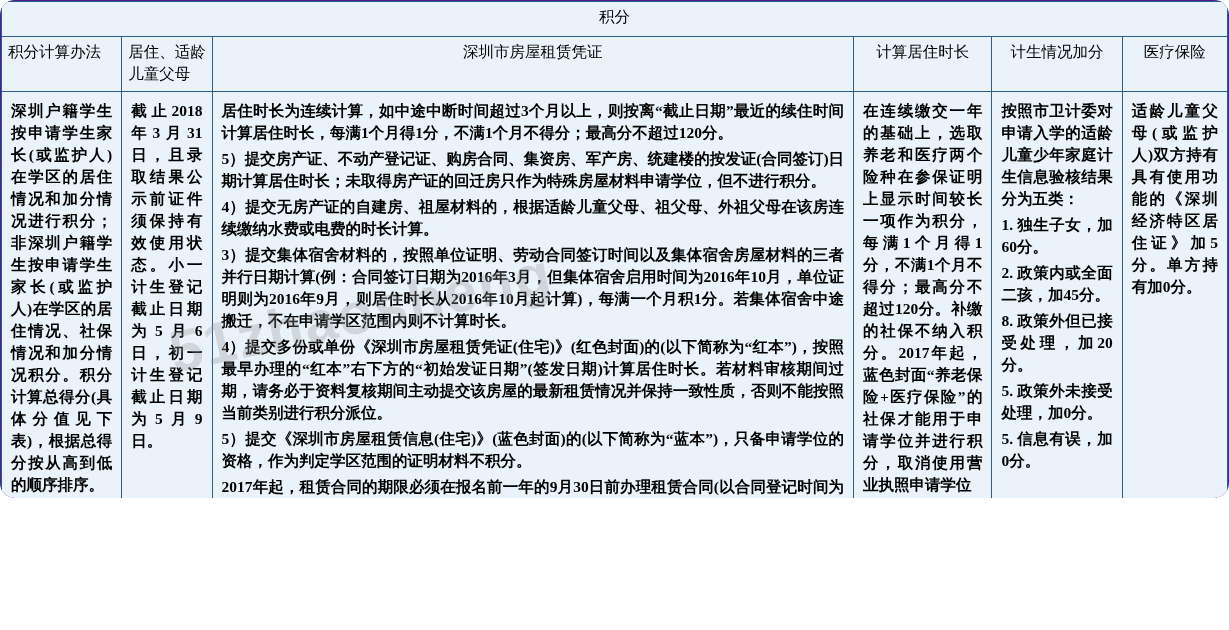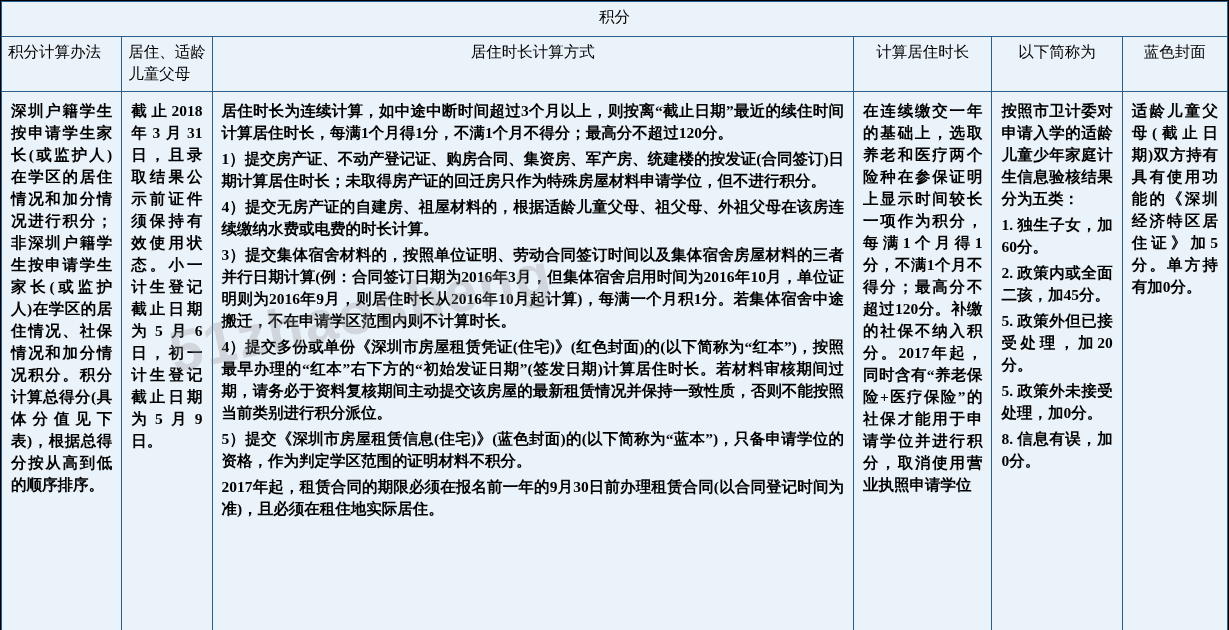--- a/index.html
+++ b/index.html
@@ -5,24 +5,25 @@
   html, body {
     margin: 0;
     padding: 0;
     background: #ffffff;
   }
   body {
     font-family: "Liberation Serif", "DejaVu Serif", serif;
   }
   .page {
     width: 1229px;
-    height: 630px;
+    height: 498px;
     position: relative;
     overflow: hidden;
-    background: #000000;
+    background: #4c1d95;
+    border-radius: 15px;
   }
   table.score-table {
     border-collapse: collapse;
     width: 1227px;
     table-layout: fixed;
     margin: 1px 0 0 1px;
   }
   table.score-table td {
     border: 1px solid #2b5f8a;
     vertical-align: top;
@@ -95,52 +96,52 @@
       <col class="col5">
       <col class="col6">
     </colgroup>
     <tbody>
       <tr>
         <td class="title-cell" colspan="6">积分</td>
       </tr>
       <tr>
         <td class="head-cell left-head">积分计算办法</td>
         <td class="head-cell left-head">居住、适龄儿童父母</td>
-        <td class="head-cell">居住时长计算方式</td>
+        <td class="head-cell">深圳市房屋租赁凭证</td>
         <td class="head-cell">计算居住时长</td>
-        <td class="head-cell">以下简称为</td>
-        <td class="head-cell">蓝色封面</td>
+        <td class="head-cell">计生情况加分</td>
+        <td class="head-cell">医疗保险</td>
       </tr>
       <tr>
         <td class="body-cell">
           <p>深圳户籍学生按申请学生家长(或监护人)在学区的居住情况和加分情况进行积分；非深圳户籍学生按申请学生家长(或监护人)在学区的居住情况、社保情况和加分情况积分。积分计算总得分(具体分值见下表)，根据总得分按从高到低的顺序排序。</p>
         </td>
         <td class="body-cell">
           <p>截止2018年3月31日，且录取结果公示前证件须保持有效使用状态。小一计生登记截止日期为5月6日，初一计生登记截止日期为5月9日。</p>
         </td>
         <td class="body-cell">
           <p>居住时长为连续计算，如中途中断时间超过3个月以上，则按离“截止日期”最近的续住时间计算居住时长，每满1个月得1分，不满1个月不得分；最高分不超过120分。</p>
-          <p>1）提交房产证、不动产登记证、购房合同、集资房、军产房、统建楼的按发证(合同签订)日期计算居住时长；未取得房产证的回迁房只作为特殊房屋材料申请学位，但不进行积分。</p>
+          <p>5）提交房产证、不动产登记证、购房合同、集资房、军产房、统建楼的按发证(合同签订)日期计算居住时长；未取得房产证的回迁房只作为特殊房屋材料申请学位，但不进行积分。</p>
           <p>4）提交无房产证的自建房、祖屋材料的，根据适龄儿童父母、祖父母、外祖父母在该房连续缴纳水费或电费的时长计算。</p>
           <p>3）提交集体宿舍材料的，按照单位证明、劳动合同签订时间以及集体宿舍房屋材料的三者并行日期计算(例：合同签订日期为2016年3月，但集体宿舍启用时间为2016年10月，单位证明则为2016年9月，则居住时长从2016年10月起计算)，每满一个月积1分。若集体宿舍中途搬迁，不在申请学区范围内则不计算时长。</p>
           <p>4）提交多份或单份《深圳市房屋租赁凭证(住宅)》(红色封面)的(以下简称为“红本”)，按照最早办理的“红本”右下方的“初始发证日期”(签发日期)计算居住时长。若材料审核期间过期，请务必于资料复核期间主动提交该房屋的最新租赁情况并保持一致性质，否则不能按照当前类别进行积分派位。</p>
           <p>5）提交《深圳市房屋租赁信息(住宅)》(蓝色封面)的(以下简称为“蓝本”)，只备申请学位的资格，作为判定学区范围的证明材料不积分。</p>
           <p>2017年起，租赁合同的期限必须在报名前一年的9月30日前办理租赁合同(以合同登记时间为准)，且必须在租住地实际居住。</p>
         </td>
         <td class="body-cell">
-          <p>在连续缴交一年的基础上，选取养老和医疗两个险种在参保证明上显示时间较长一项作为积分，每满1个月得1分，不满1个月不得分；最高分不超过120分。补缴的社保不纳入积分。2017年起，同时含有“养老保险+医疗保险”的社保才能用于申请学位并进行积分，取消使用营业执照申请学位</p>
+          <p>在连续缴交一年的基础上，选取养老和医疗两个险种在参保证明上显示时间较长一项作为积分，每满1个月得1分，不满1个月不得分；最高分不超过120分。补缴的社保不纳入积分。2017年起，蓝色封面“养老保险+医疗保险”的社保才能用于申请学位并进行积分，取消使用营业执照申请学位</p>
         </td>
         <td class="body-cell">
           <p>按照市卫计委对申请入学的适龄儿童少年家庭计生信息验核结果分为五类：</p>
           <p>1. 独生子女，加60分。</p>
           <p>2. 政策内或全面二孩，加45分。</p>
-          <p>5. 政策外但已接受处理，加20分。</p>
+          <p>8. 政策外但已接受处理，加20分。</p>
           <p>5. 政策外未接受处理，加0分。</p>
-          <p>8. 信息有误，加0分。</p>
+          <p>5. 信息有误，加0分。</p>
         </td>
         <td class="body-cell">
-          <p>适龄儿童父母(截止日期)双方持有具有使用功能的《深圳经济特区居住证》加5分。单方持有加0分。</p>
+          <p>适龄儿童父母(或监护人)双方持有具有使用功能的《深圳经济特区居住证》加5分。单方持有加0分。</p>
         </td>
       </tr>
     </tbody>
   </table>
   <div class="watermark">51zhaosheng</div>
 </div>
 
 </body></html>

